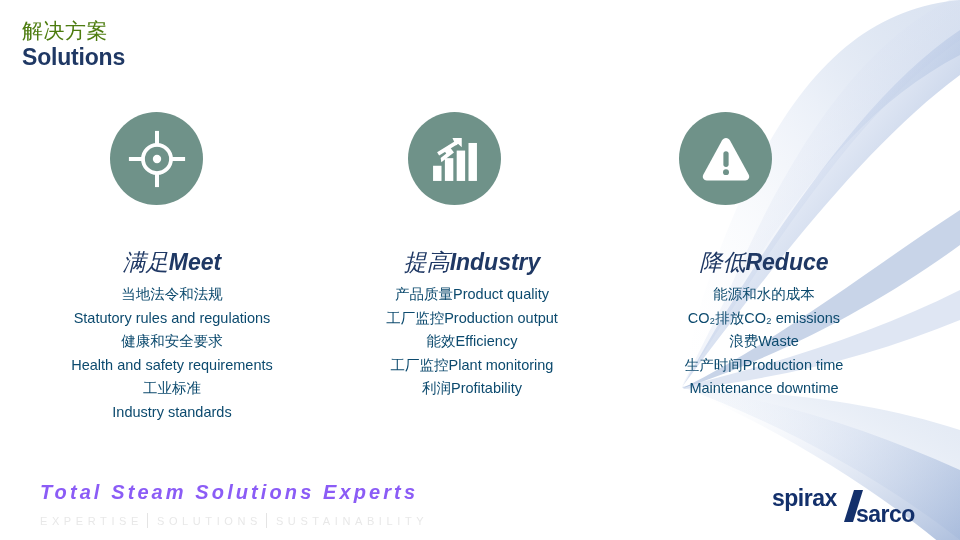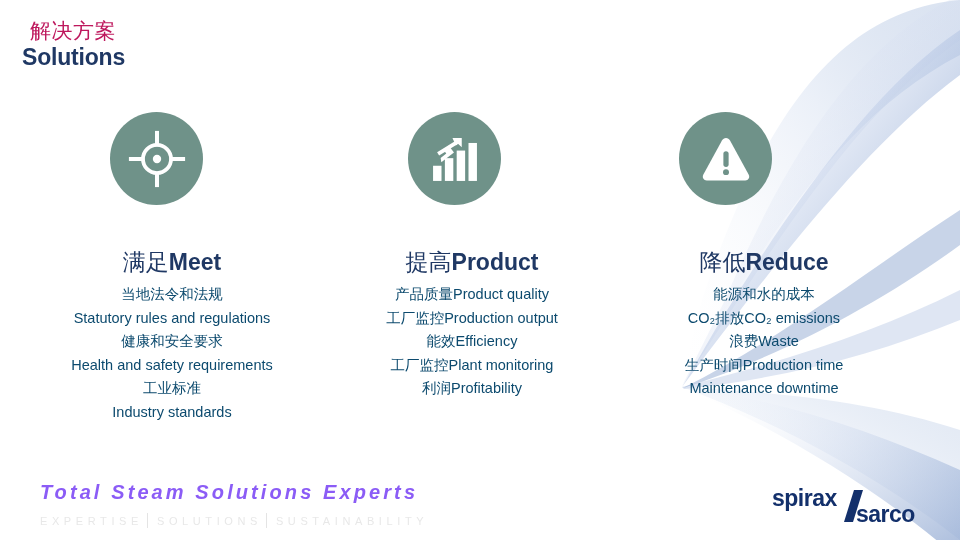--- a/index.html
+++ b/index.html
@@ -30,24 +30,23 @@
 
   
   .header {
     position: absolute;
     left: 22px;
     top: 20px;
     line-height: 1.08;
   }
   .header .zh {
     font-size: 21px;
-    color: #be185d;
+    color: #4d7c0f;
     font-weight: 400;
     letter-spacing: 0.5px;
-    margin-left: 8px;
   }
   .header .en {
     font-size: 23px;
     color: #1f3864;
     font-weight: bold;
     letter-spacing: -0.2px;
     margin-top: 2px;
   }
 
   
@@ -79,20 +78,21 @@
   .col-0 .icon-wrap { margin-left: 110px; }
   .col-1 .icon-wrap { margin-left: 88px; }
   .col-2 .icon-wrap { margin-left: 59px; }
 
   .col-head {
     margin-top: 44px;
     font-size: 23px;
     color: #1f3864;
     line-height: 1.15;
     white-space: nowrap;
+    font-style: italic;
   }
   .col-head .h-zh { font-weight: 400; }
   .col-head .h-en { font-weight: bold; }
 
   .col-lines {
     margin-top: 8px;
     color: #0c4a6e;
     font-size: 14.5px;
     line-height: 1.62;
   }
@@ -215,21 +215,21 @@
           <rect x="6" y="40" width="10" height="18" fill="#ffffff"></rect>
           <rect x="20" y="31" width="10" height="27" fill="#ffffff"></rect>
           <rect x="34" y="22" width="10" height="36" fill="#ffffff"></rect>
           <rect x="48" y="13" width="10" height="45" fill="#ffffff"></rect>
           <path d="M11,30 L30,30 L30,22 L22,22 L22,25.5 L13.5,25.5 Z" fill="#ffffff" transform="rotate(-38 22 26)"></path>
           <path d="M12,26 L36,11" stroke="#ffffff" stroke-width="4.6" fill="none"></path>
           <path d="M29,7 L40,7 L40,18 L35.5,14 L33,16 Z" fill="#ffffff"></path>
         </svg>
       </div>
       <div class="col-head">
-        <span class="h-zh">提高</span><span class="h-en">Product</span>
+        <span class="h-zh">提高</span><span class="h-en">Industry</span>
       </div>
       <div class="col-lines">
         <div class="line"><span class="zh">产品质量</span><span class="en">Product quality</span></div>
         <div class="line"><span class="zh">工厂监控</span><span class="en">Production output</span></div>
         <div class="line"><span class="zh">能效</span><span class="en">Efficiency</span></div>
         <div class="line"><span class="zh">工厂监控</span><span class="en">Plant monitoring</span></div>
         <div class="line"><span class="zh">利润</span><span class="en">Profitability</span></div>
       </div>
     </div>
 

